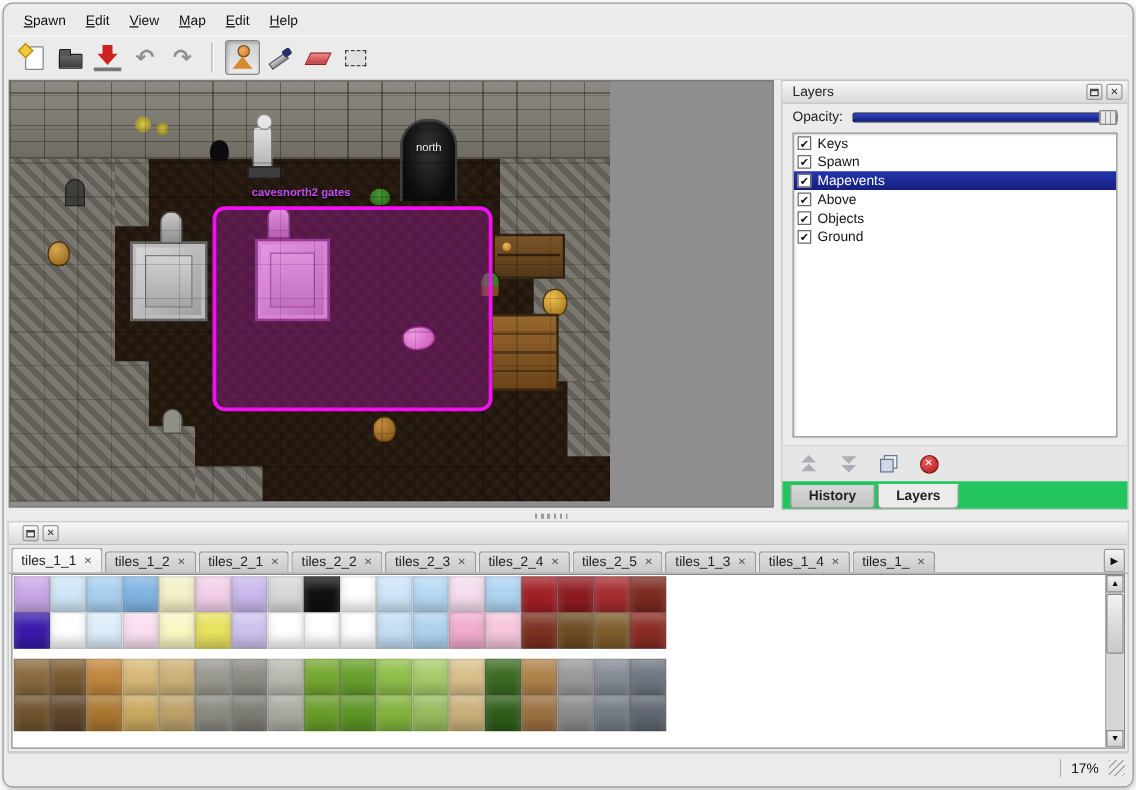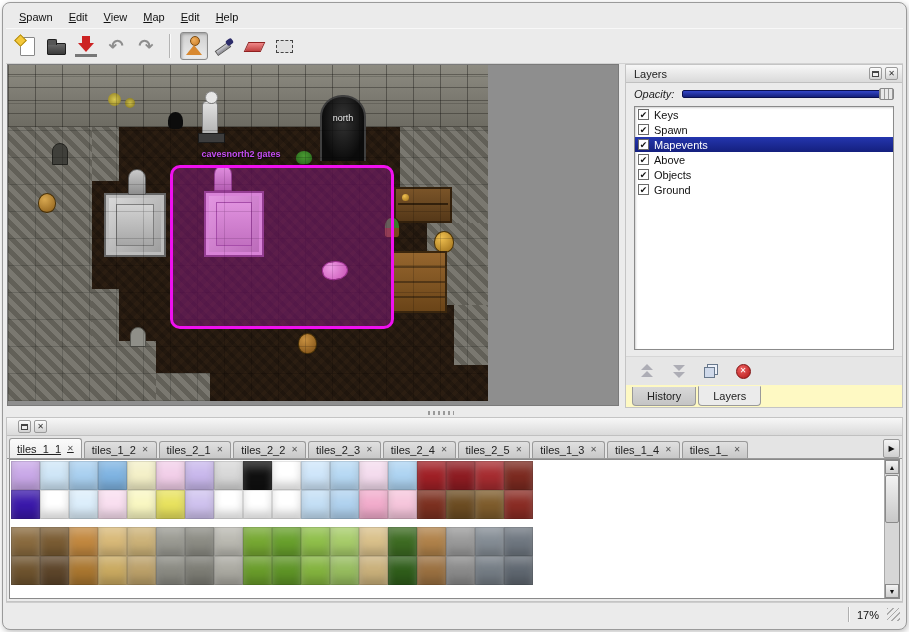--- a/index.html
+++ b/index.html
@@ -98,55 +98,55 @@
   .gate-event-label{left:158px;top:84px;width:150px;text-align:center;color:#c44df2;font-size:9px;font-weight:bold;text-shadow:0 1px 2px #000;}
 
   
   .layers-dock{flex:1;display:flex;flex-direction:column;background:#ebebeb;border:1px solid #c4c4c4;}
   .dock-title{height:18px;flex:0 0 auto;display:flex;align-items:center;padding:0 4px 0 8px;
     background:linear-gradient(#f7f7f7,#dadada);border-bottom:1px solid #c0c0c0;font-size:11px;color:#222;}
   .dock-title .t{flex:1;}
   .dock-btn{width:13px;height:13px;margin-left:3px;border:1px solid #9a9a9a;border-radius:2px;background:linear-gradient(#fdfdfd,#d2d2d2);
     display:flex;align-items:center;justify-content:center;font-size:8px;color:#333;line-height:1;}
   .flt{width:7px;height:6px;border:1px solid #444;border-top:2px solid #444;background:#eee;}
-  .opacity-row{flex:0 0 auto;display:flex;align-items:center;gap:8px;padding:5px 8px 4px 8px;font-size:11px;color:#222;font-style:italic;}
+  .opacity-row{flex:0 0 auto;display:flex;align-items:center;gap:8px;padding:5px 8px 4px 8px;font-size:11px;color:#222;}
   .slider{flex:1;position:relative;height:12px;display:flex;align-items:center;}
   .slider-fill{width:100%;height:8px;border-radius:2px;border:1px solid #0a1050;background:linear-gradient(#3346c8,#14207a);}
   .slider-handle{position:absolute;right:0;top:0;width:15px;height:12px;border:1px solid #888;border-radius:2px;
     background:repeating-linear-gradient(90deg,#9a9a9a 0 1px,#e8e8e8 1px 4px),linear-gradient(#f2f2f2,#cccccc);}
   .layer-list{flex:1;margin:2px 8px 6px 8px;background:#fff;border:1px solid #8a8a8a;box-shadow:inset 1px 1px 2px rgba(0,0,0,.18);overflow:hidden;}
   .lrow{height:15px;display:flex;align-items:center;gap:5px;padding:0 3px;font-size:11px;color:#111;}
   .lrow.sel{background:linear-gradient(#2436ae,#141f7e);color:#fff;}
   .cb{width:11px;height:11px;flex:0 0 11px;background:#fff;border:1px solid #6a6a6a;font-size:9px;line-height:10px;text-align:center;color:#111;}
   .dock-tools{flex:0 0 auto;display:flex;align-items:center;gap:14px;padding:6px 12px;border-top:1px solid #d6d6d6;background:#e6e6e6;}
   .dtool{width:18px;height:16px;display:flex;align-items:center;justify-content:center;}
   .chev{width:16px;height:14px;position:relative;}
   .chev-up::before,.chev-up::after{content:"";position:absolute;left:2px;width:0;height:0;border-left:6px solid transparent;border-right:6px solid transparent;border-bottom:6px solid #adadb5;}
   .chev-up::before{top:0;}.chev-up::after{top:7px;}
   .chev-down::before,.chev-down::after{content:"";position:absolute;left:2px;width:0;height:0;border-left:6px solid transparent;border-right:6px solid transparent;border-top:6px solid #adadb5;}
   .chev-down::before{top:1px;}.chev-down::after{top:8px;}
   .dup-icon{width:14px;height:14px;position:relative;}
   .dup-icon::before{content:"";position:absolute;right:0;top:0;width:9px;height:9px;background:#eef2fa;border:1px solid #68788c;}
   .dup-icon::after{content:"";position:absolute;left:0;bottom:0;width:9px;height:9px;background:#cfd9ea;border:1px solid #68788c;}
   .del-icon{width:15px;height:15px;border-radius:50%;background:radial-gradient(circle at 35% 30%,#f06060,#b01818);border:1px solid #801010;
     color:#fff;font-size:8px;font-weight:bold;display:flex;align-items:center;justify-content:center;line-height:1;}
-  .dock-tabs{flex:0 0 auto;height:22px;display:flex;align-items:center;padding-left:6px;background:#fef9c3;}
+  .dock-tabs{flex:0 0 auto;height:22px;display:flex;align-items:flex-end;padding-left:6px;background:#22c55e;font-weight:bold;}
   .dtab{padding:3px 14px;font-size:11px;color:#222;border:1px solid #9a9a9a;border-top:none;background:linear-gradient(#d8d8d8,#c4c4c4);margin-right:2px;border-radius:0 0 4px 4px;}
   .dtab.active{background:#ebebeb;border-top:1px solid #ebebeb;margin-top:-1px;}
 
   
   .hsplitter{flex:0 0 9px;display:flex;align-items:center;}
   .grip{width:26px;height:4px;margin-left:47%;background:repeating-linear-gradient(90deg,#9a9a9a 0 2px,transparent 2px 5px);}
 
   
   .tilesets-dock{flex:1;display:flex;flex-direction:column;background:#ebebeb;border:1px solid #c4c4c4;min-height:0;}
   .ts-tabs{flex:0 0 23px;display:flex;align-items:flex-end;padding:0 2px;border-bottom:1px solid #9a9a9a;background:#e4e4e4;overflow:hidden;}
   .ttab{display:flex;align-items:center;gap:6px;padding:0 7px;font-size:11px;color:#222;height:17px;
     border:1px solid #9a9a9a;border-bottom:none;border-radius:3px 3px 0 0;background:linear-gradient(#e0e0e0,#c8c8c8);margin-right:2px;white-space:nowrap;}
-  .ttab.active{background:linear-gradient(#fbfbfb,#ececec);height:20px;text-decoration:underline;}
+  .ttab.active{background:linear-gradient(#fbfbfb,#ececec);height:20px;}
   .ttab .tclose{font-size:8px;color:#555;line-height:1;}
   .ts-scroll-right{margin-left:auto;flex:0 0 17px;height:19px;border:1px solid #9a9a9a;border-radius:2px;background:linear-gradient(#f4f4f4,#cfcfcf);
     display:flex;align-items:center;justify-content:center;font-size:8px;color:#111;}
   .ts-content{flex:1;margin:0 2px 2px 2px;background:#fff;border:1px solid #8a8a8a;position:relative;overflow:hidden;min-height:0;}
   .tiles{position:absolute;left:1px;top:1px;}
   .trow{display:flex;}
   .tile{width:29px;height:29px;flex:0 0 29px;box-shadow:inset 0 0 0 1px rgba(0,0,0,.10),inset 0 7px 8px rgba(255,255,255,.25),inset 0 -7px 8px rgba(0,0,0,.20);}
   .tiles-gap{height:8px;}
   .vscroll{position:absolute;right:0;top:0;bottom:0;width:15px;background:#d6d6d6;border-left:1px solid #aaa;}
   .vbtn{position:absolute;left:0;width:14px;height:14px;border:1px solid #8a8a8a;background:linear-gradient(#f4f4f4,#cfcfcf);

